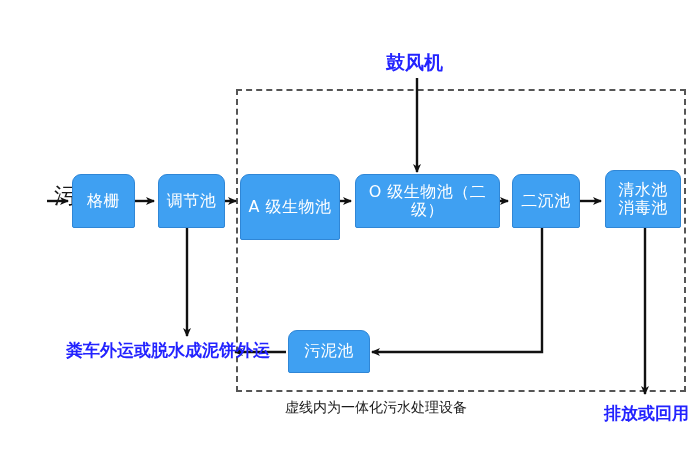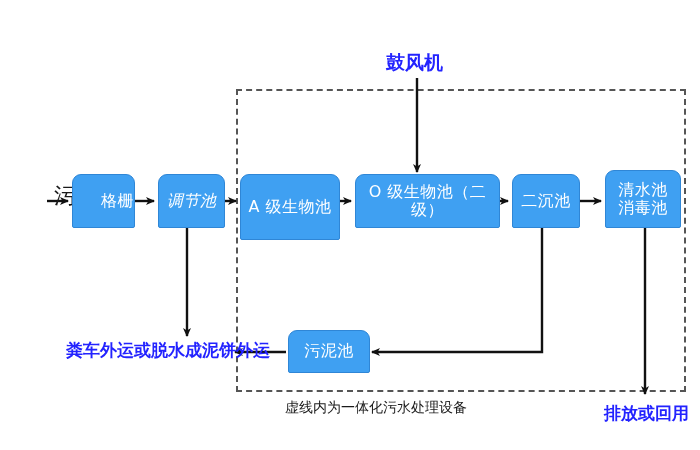--- a/index.html
+++ b/index.html
@@ -83,25 +83,25 @@
 
     <g stroke="#111111" stroke-width="2.4" fill="none">
       <path d="M542,228 L542,352 L372,352" marker-end="url(#ah)"></path>
     </g>
   </svg>
 
   <div class="label label-black" style="left:6px;top:184px;font-size:22px;">污水</div>
 
   <div class="label label-blue" style="left:386px;top:52px;font-size:19px;">鼓风机</div>
 
-  <div class="pbox" style="left:72px;top:174px;width:63px;height:54px;font-size:16px;justify-content:flex-end;">
+  <div class="pbox" style="left:72px;top:174px;width:63px;height:54px;font-size:16px;">
     <span>格栅</span>
   </div>
 
-  <div class="pbox" style="left:158px;top:174px;width:67px;height:54px;font-size:16px;font-style:italic;">
+  <div class="pbox" style="left:158px;top:174px;width:67px;height:54px;font-size:16px;">
     <span>调节池</span>
   </div>
 
   <div class="pbox" style="left:240px;top:174px;width:100px;height:66px;font-size:16px;">
     <span>A 级生物池</span>
   </div>
 
   <div class="pbox" style="left:355px;top:174px;width:145px;height:54px;font-size:16px;">
     <span>O 级生物池（二级）</span>
   </div>

